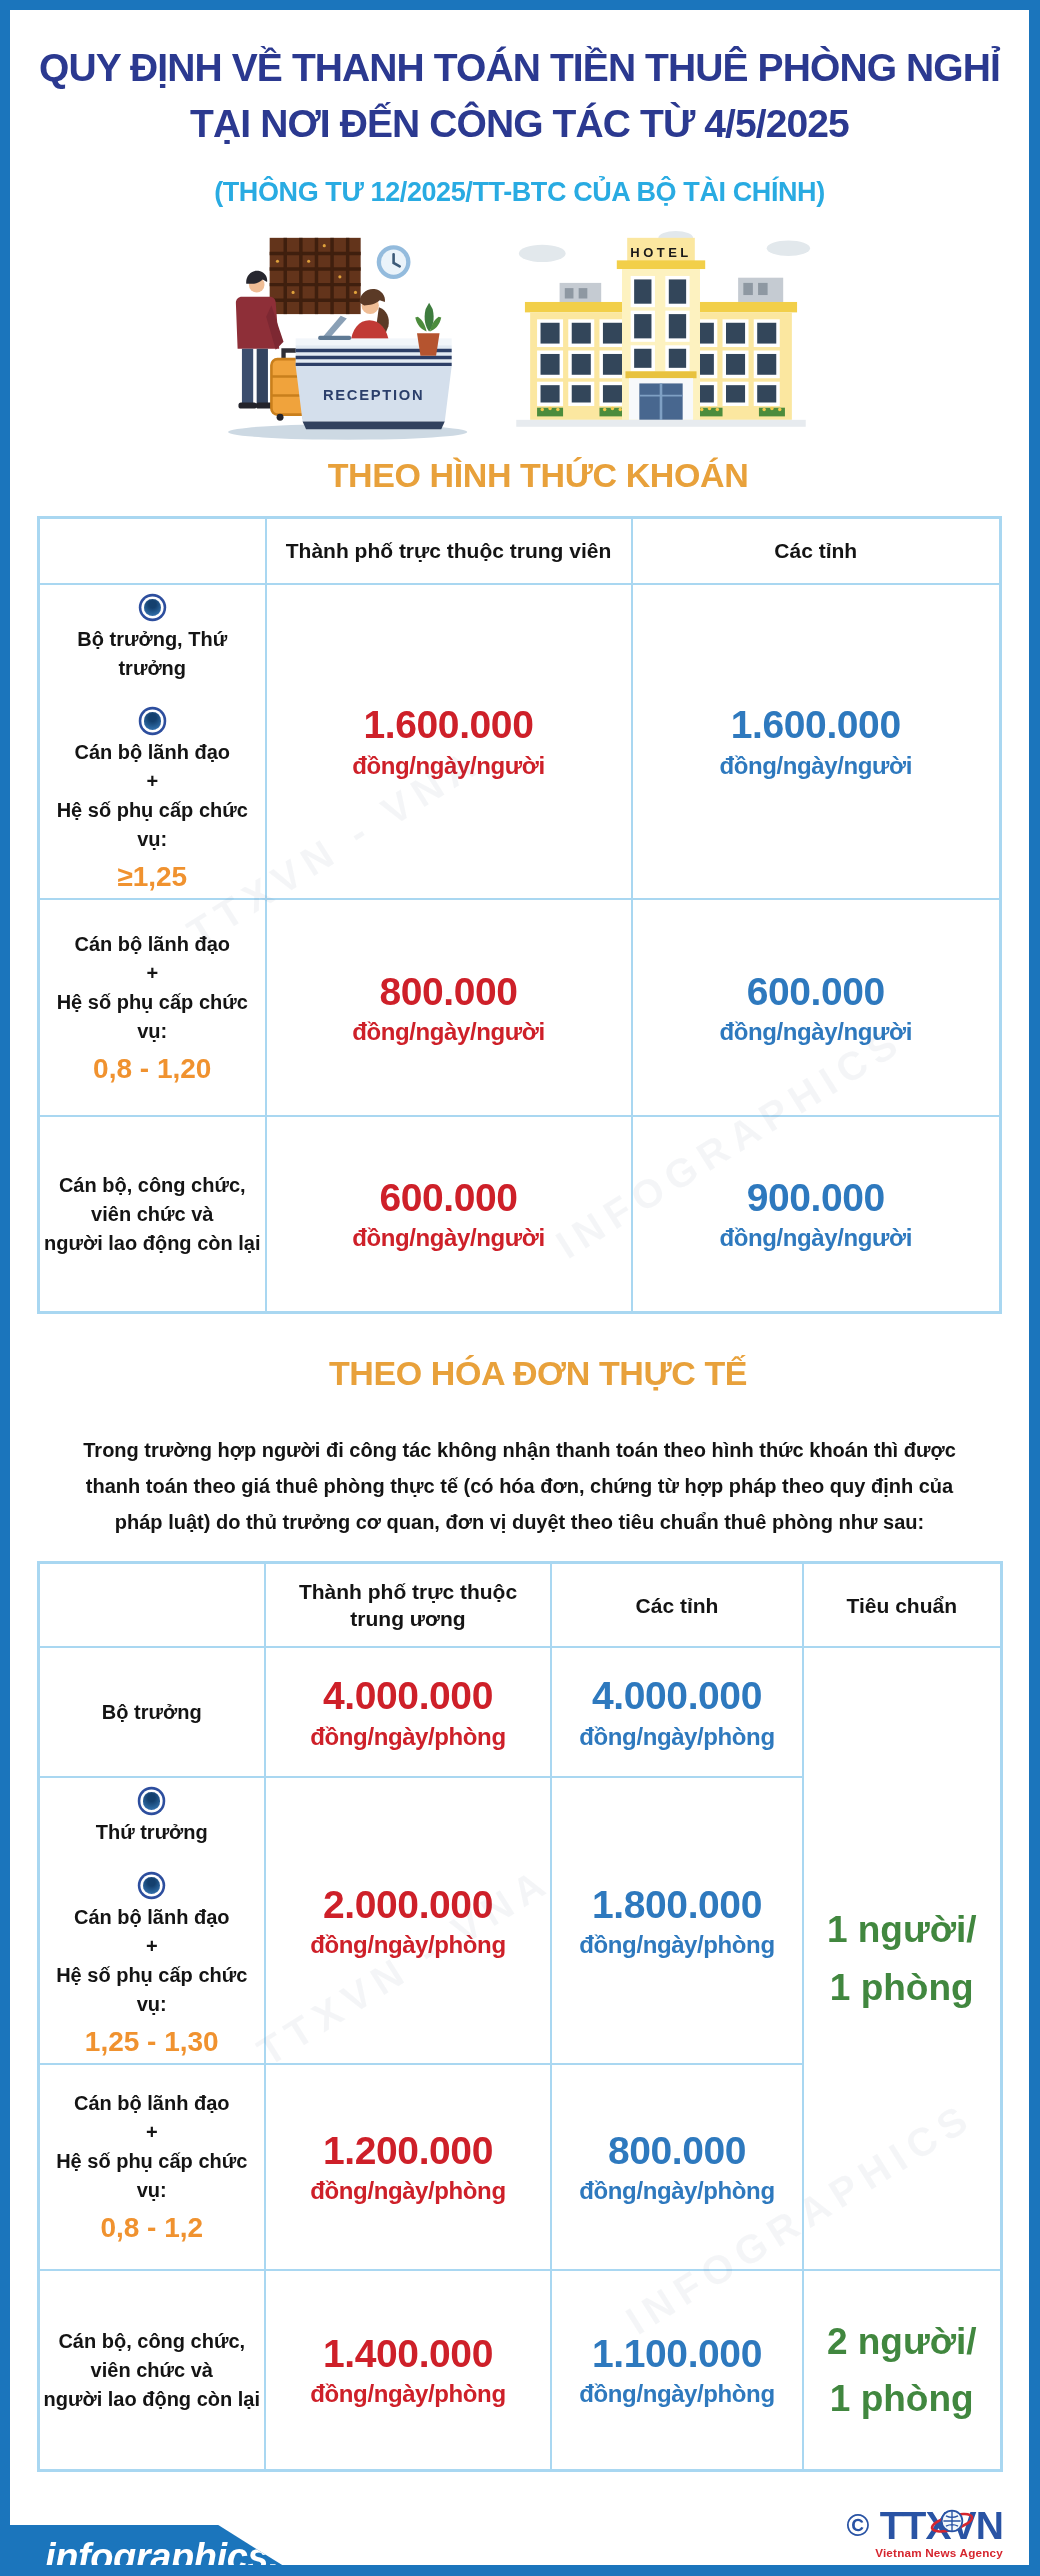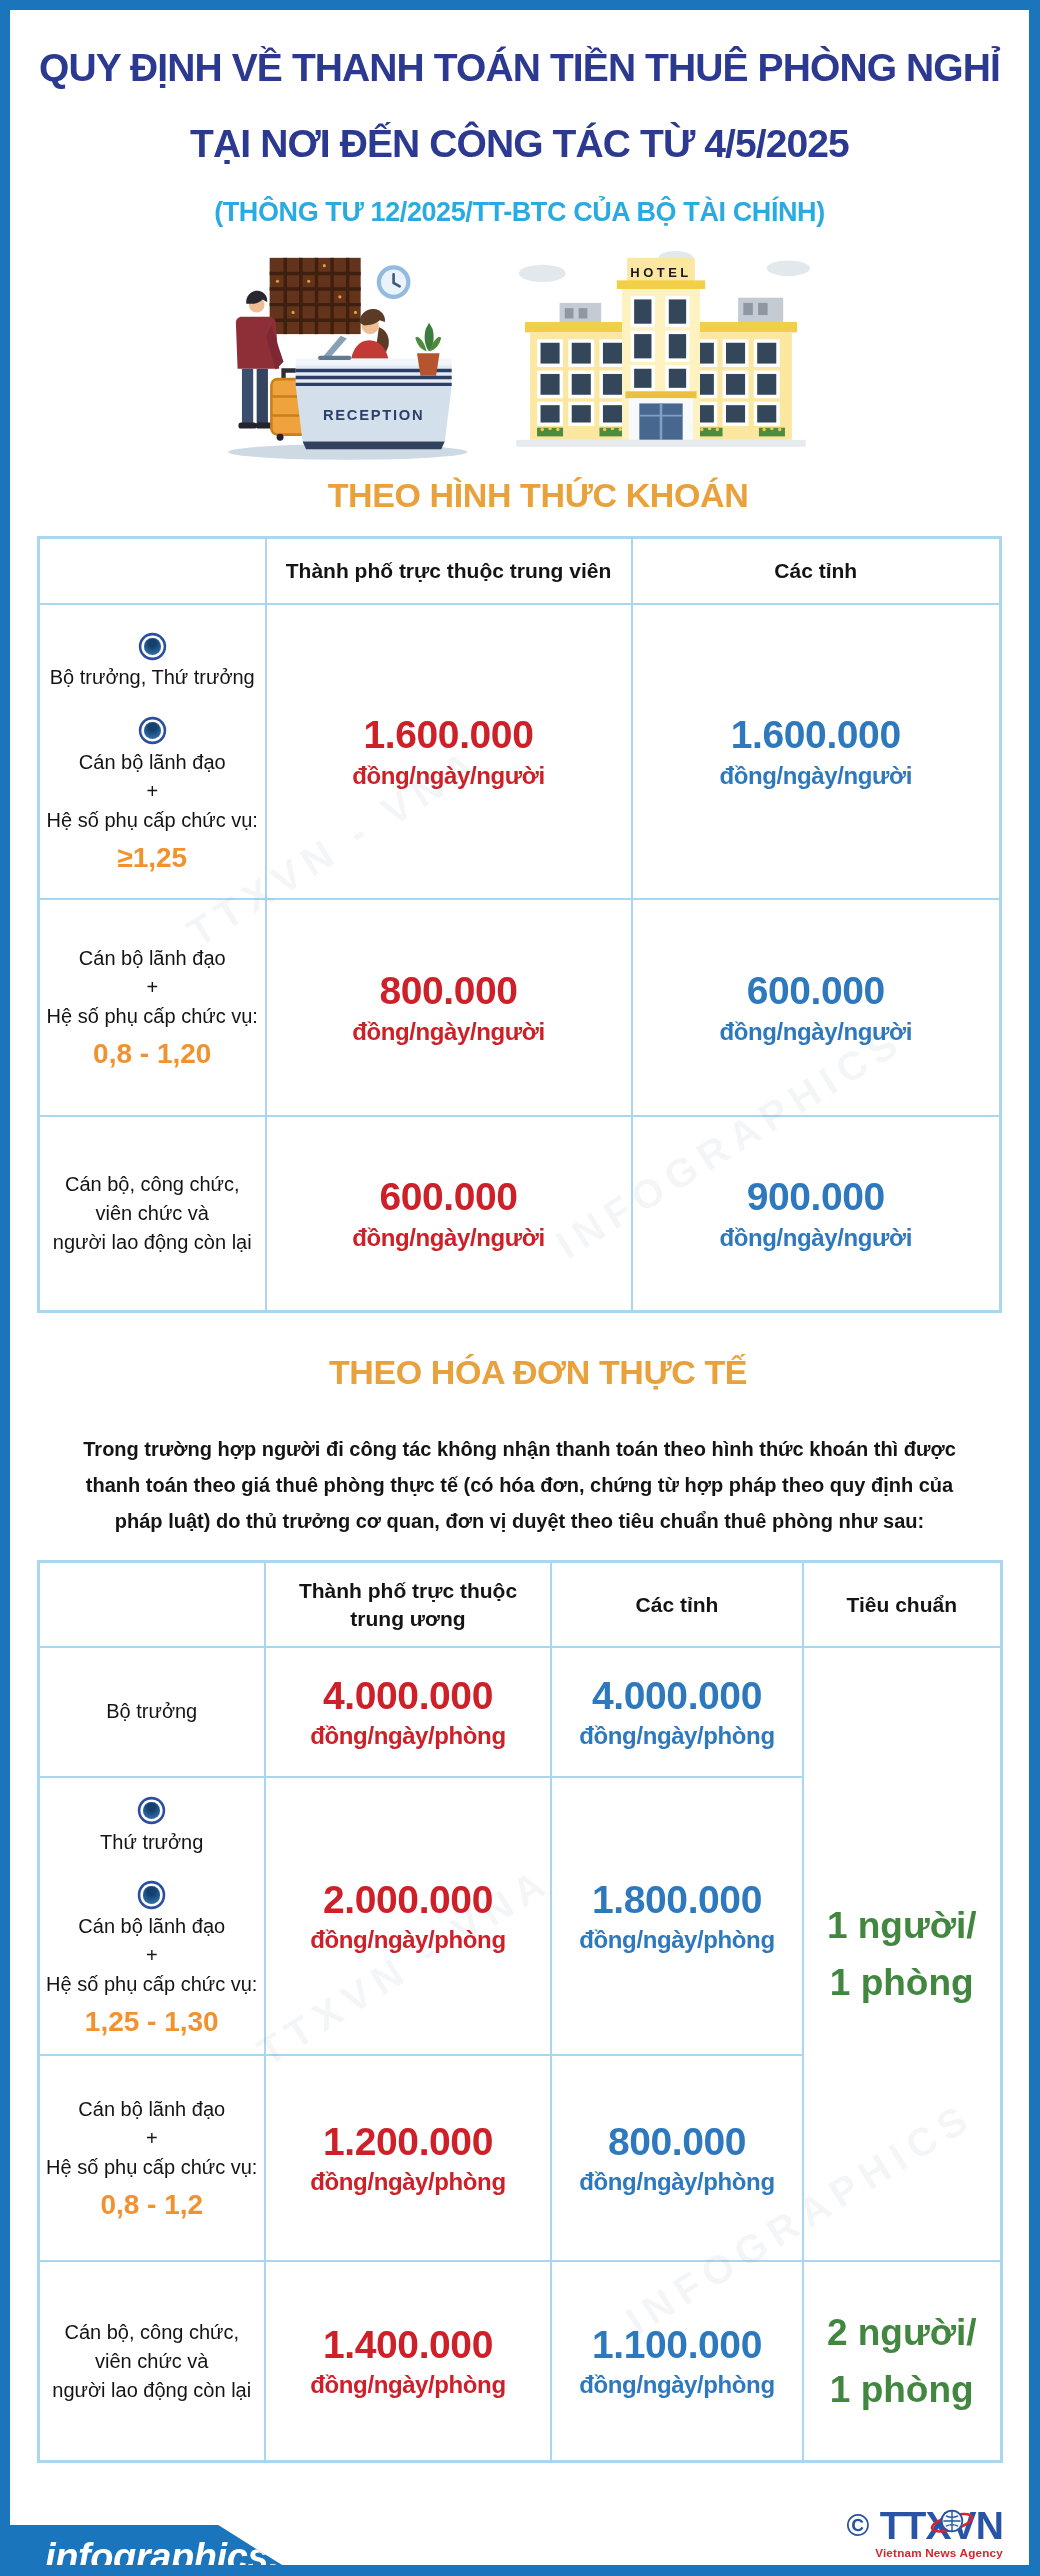--- a/index.html
+++ b/index.html
@@ -7,21 +7,21 @@
 
   .page {
     position:relative; width:1041px; height:2576px; background:#ffffff;
     border-top:10.4px solid #1B75BC; border-left:10.4px solid #1B75BC; border-right:12px solid #1B75BC;
     overflow:hidden;
   }
 
   
   .title { font-weight:bold; color:#2B3990; font-size:39px; text-align:center; letter-spacing:-0.9px; }
   .title-l1 { margin-top:36px; }
-  .title-l2 { margin-top:32px; }
+  .title-l2 { margin-top:12px; }
   .subtitle { margin-top:31px; font-size:27px; color:#29ABE2; font-weight:bold; text-align:center; letter-spacing:-0.4px; }
 
   
   .illos { margin-top:19px; height:219px; display:flex; justify-content:center; align-items:flex-end; gap:22.6px; }
 
   
   .sec-title { font-size:34px; font-weight:bold; color:#E8A13B; text-align:center; letter-spacing:-0.4px;padding-left:37px; }
   .sec1-title { margin-top:10.4px; }
   .sec2-title { margin-top:40px; }
 
@@ -39,21 +39,21 @@
   .t1-r1 td { height:295px; }
   .t1-r2 td { height:217px; }
   .t1-r3 td { height:196px; }
   .t2-h  td { height:85px; }
   .t2-r1 td { height:130px; }
   .t2-r2 td { height:278px; }
   .t2-r3 td { height:206px; }
   .t2-r4 td { height:201px; }
 
   .th-txt { font-size:21px; font-weight:bold; color:#141414; line-height:1.3; }
-  .who { font-size:20px; font-weight:normal; color:#141414; line-height:1.45; }
+  .who { font-size:20px; font-weight:bold; color:#141414; line-height:1.45; }
   .range { font-size:28px; font-weight:bold; color:#F0922F; margin-top:7px; }
   .amt { font-size:39px; font-weight:bold; line-height:1.15; letter-spacing:-0.4px; }
   .unit { font-size:24px; font-weight:bold; margin-top:3.5px; letter-spacing:-0.4px; }
   .red { color:#CE2029; }
   .blu { color:#2E79BE; }
   .std { font-size:37px; font-weight:bold; color:#41873F; line-height:1.55; }
 
   .bullet {
     width:17.3px; height:17.3px; border-radius:50%; margin:8.7px auto 8.7px auto;
     background:radial-gradient(circle at 50% 32%, #14406E 25%, #2F6BA5 75%);

